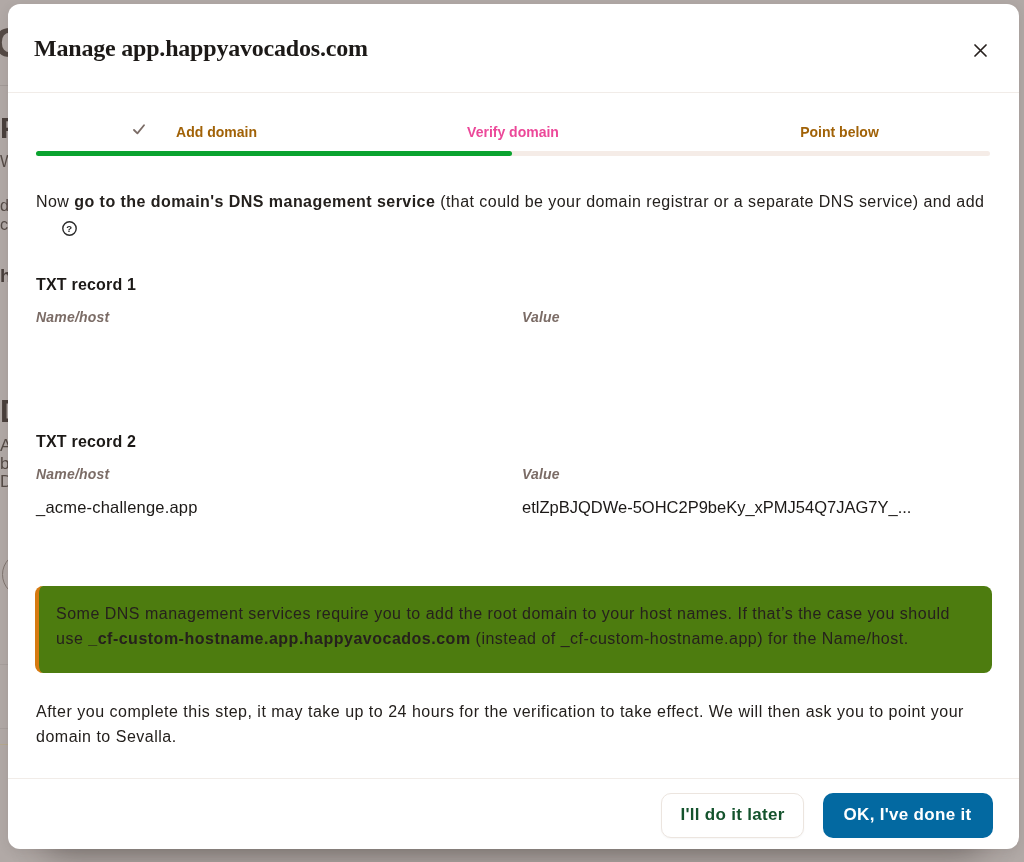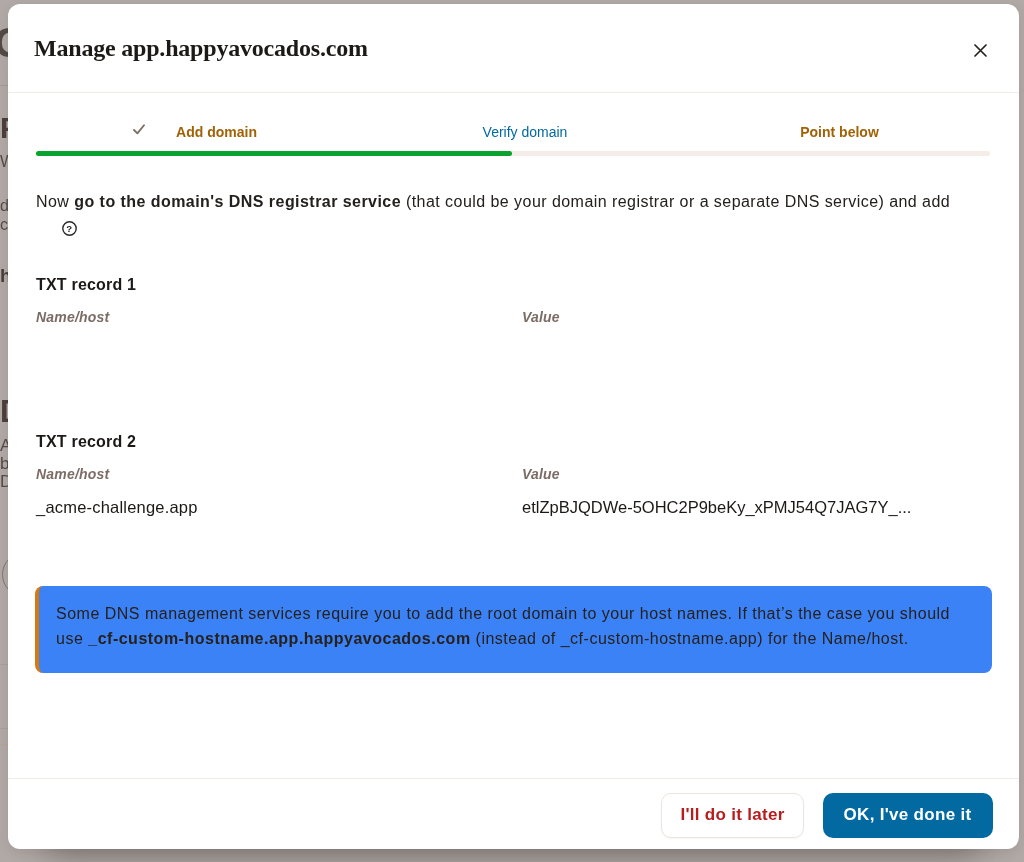--- a/index.html
+++ b/index.html
@@ -24,28 +24,28 @@
   .muted { color:#a16207;margin-left:17px; }
   #bar-track { position:absolute; left:28px; top:147px; width:954px; height:5px; background:#f5ece7; border-radius:3px; }
   #bar-green { position:absolute; left:0; top:0; width:476px; height:5px; background:#0aa32f; border-radius:3px; }
 
   .body-p { position:absolute; left:28px; width:950px; font-size:16px; line-height:25px; letter-spacing:0.45px; color:#24201d; }
   .rec-h { position:absolute; left:28px; font-size:16px; font-weight:700; letter-spacing:0.2px; color:#1c1917; }
   .lab { position:absolute; font-size:14px; font-weight:600; letter-spacing:0.2px; color:#7b6c66;font-style:italic; }
   .val { position:absolute; font-size:16.5px; letter-spacing:0.2px; color:#1c1917; }
 
   #note { position:absolute; left:27px; top:582px; width:957px; height:87px;
-    background:#3b82f6; border-left:4.5px solid #d67a10; border-radius:8px; }
+    background:#4d7c0f; border-left:4.5px solid #d67a10; border-radius:8px; }
   #note-in { position:absolute; left:17px; top:15px; width:910px; font-size:16px; line-height:25.3px; letter-spacing:0.5px; color:#26211d; }
 
   #ftr-div { position:absolute; left:0; top:774px; width:1011px; height:1px; background:#f1ece8; }
   .btn { position:absolute; top:788.5px; height:45px; border-radius:10px;
     display:flex; align-items:center; justify-content:center;
     font-size:17px; font-weight:600; letter-spacing:0.3px; }
-  #btn1 { left:653px; width:143px; background:#fff; border:1px solid #ece5df; color:#b91c1c; box-shadow:0 1px 2px rgba(0,0,0,0.04); }
+  #btn1 { left:653px; width:143px; background:#fff; border:1px solid #ece5df; color:#14532d; box-shadow:0 1px 2px rgba(0,0,0,0.04); }
   #btn2 { left:814.5px; width:170px; background:#0369a1; color:#ffffff; }
 </style>
 </head>
 <body>
 <div id="bg">
   <div class="bgtxt" style="left:-6px; top:19px; font-size:42px; font-weight:600; color:#544a45;">C</div>
   <div class="bgline" style="top:85px; width:8px; background:#a29a97;"></div>
   <div class="bgtxt" style="left:0; top:111px; font-size:30px; font-weight:700; color:#4a403c;">P</div>
   <div class="bgtxt" style="left:0; top:153px; font-size:16px;">W</div>
   <div class="bgtxt" style="left:0; top:197px; font-size:16px;">d</div>
@@ -68,45 +68,46 @@
       <path d="M1 1 L12 12 M12 1 L1 12" stroke="#27211e" stroke-width="1.7" stroke-linecap="round"></path>
     </svg>
   <div id="hdr-div"></div>
 
   <div class="stepcol" style="left:28px; width:318px;">
     <svg width="12" height="11" viewBox="0 0 12 11" style="margin-right:14px; transform:translateY(-2px);">
         <path d="M1 6 L4.4 9.4 L11 1.2" stroke="#7b6c66" stroke-width="1.8" fill="none" stroke-linecap="round" stroke-linejoin="round"></path>
       </svg>
     <span class="muted" style="font-weight:600;">Add domain</span>
   </div>
-  <div class="stepcol" style="left:358px; width:318px; font-weight:400; color:#0369a1;">Verify domain</div>
+  <div class="stepcol" style="left:346px; width:318px; font-weight:700; color:#ec4899;">Verify domain</div>
   <div class="stepcol" style="left:664px; width:318px; font-weight:600;">
       <span class="muted">Point below</span>
     </div>
 
   <div id="bar-track">
       <div id="bar-green"></div>
     </div>
 
-  <div class="body-p" style="top:184.5px;">Now <b>go to the domain's DNS registrar service</b> (that could be your domain registrar or a separate DNS service) and add<br>&nbsp; <svg width="15" height="15" viewBox="0 0 15 15" style="vertical-align:-4px; margin-left:16px;">
+  <div class="body-p" style="top:184.5px;">Now <b>go to the domain's DNS management service</b> (that could be your domain registrar or a separate DNS service) and add<br>&nbsp; <svg width="15" height="15" viewBox="0 0 15 15" style="vertical-align:-4px; margin-left:16px;">
         <circle cx="7.5" cy="7.5" r="6.7" fill="none" stroke="#2a2a2a" stroke-width="1.4"></circle>
         <text x="7.5" y="10.8" text-anchor="middle" font-size="9.6" font-weight="700" fill="#2a2a2a" font-family="Liberation Sans">?</text>
       </svg></div>
 
   <div class="rec-h" style="top:271.5px;">TXT record 1</div>
   <div class="lab" style="left:28px; top:305px;">Name/host</div>
   <div class="lab" style="left:514px; top:305px;">Value</div>
 
   <div class="rec-h" style="top:429px;">TXT record 2</div>
   <div class="lab" style="left:28px; top:462px;">Name/host</div>
   <div class="lab" style="left:514px; top:462px;">Value</div>
   <div class="val" style="left:28px; top:493.5px;">_acme-challenge.app</div>
   <div class="val" style="left:514px; top:493.5px; letter-spacing:0px;">etlZpBJQDWe-5OHC2P9beKy_xPMJ54Q7JAG7Y_...</div>
 
   <div id="note">
       <div id="note-in">Some DNS management services require you to add the root domain to your host names. If that’s the case you should<br>use <b>_cf-custom-hostname.app.happyavocados.com</b> (instead of _cf-custom-hostname.app) for the Name/host.</div>
     </div>
 
+  <div class="body-p" style="top:695px; letter-spacing:0.5px;">After you complete this step, it may take up to 24 hours for the verification to take effect. We will then ask you to point your<br>domain to Sevalla.</div>
 
   <div id="ftr-div"></div>
   <div class="btn" id="btn1">I'll do it later</div>
   <div class="btn" id="btn2">OK, I've done it</div>
 </div>
 
 </body></html>

